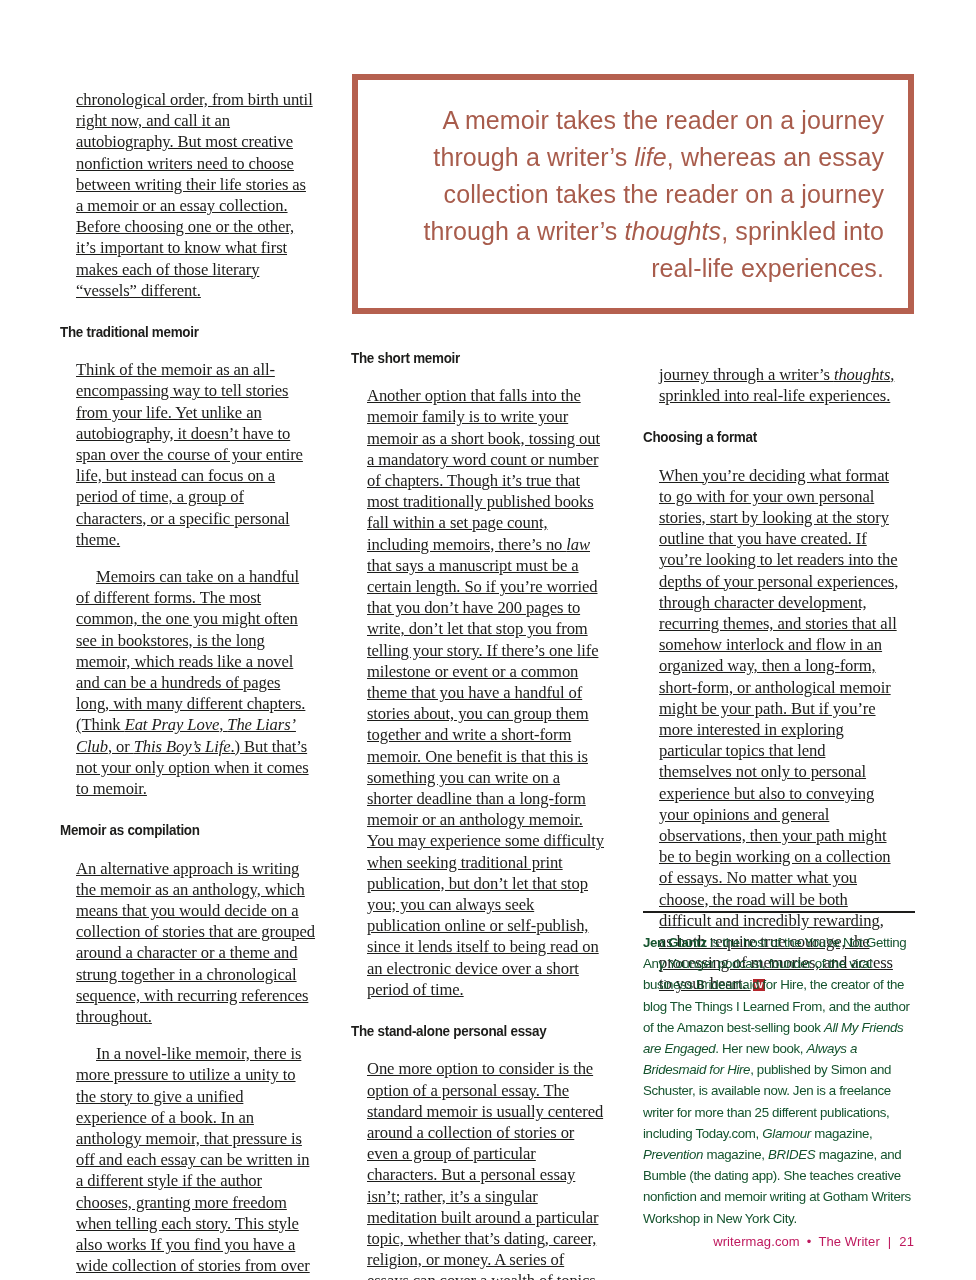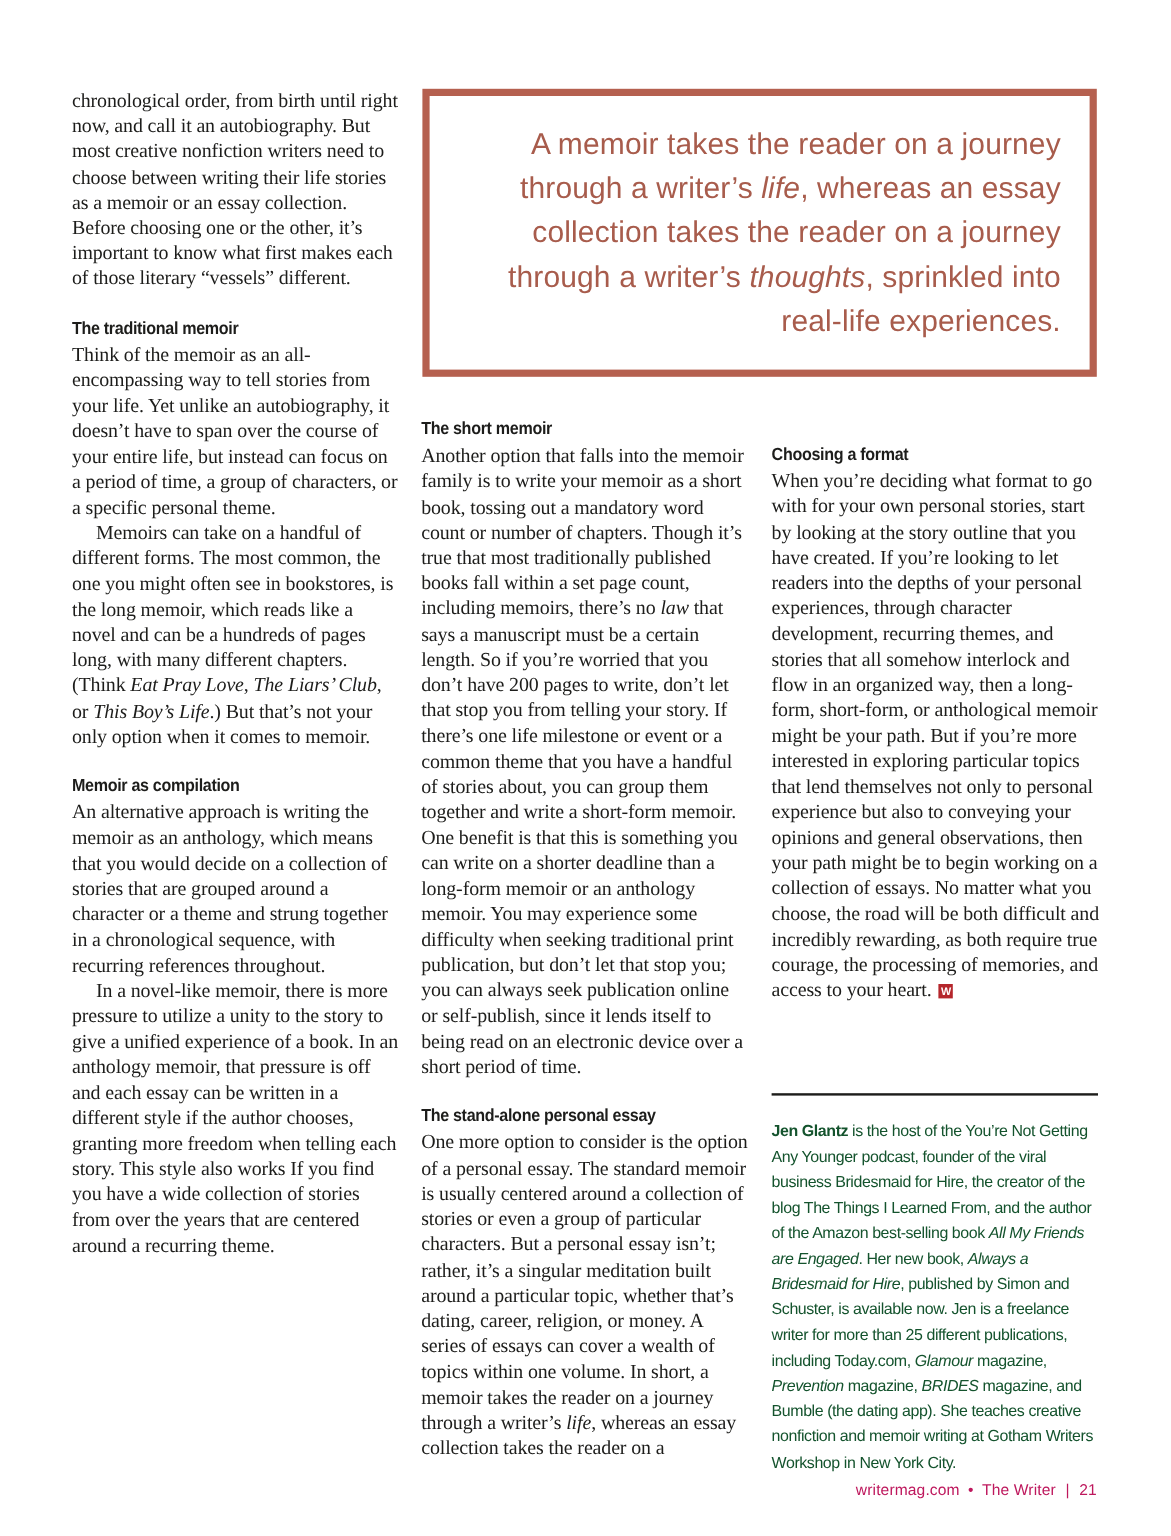--- a/index.html
+++ b/index.html
@@ -1,21 +1,21 @@
 <!DOCTYPE html>
 <html><head>
 <meta charset="utf-8">
 <style>
   html, body { margin:0; padding:0; background:#ffffff; }
   body { width:976px; height:1280px; position:relative; overflow:hidden; color:#1d1d1b; }
   .col { position:absolute; font-family:"Liberation Serif", "DejaVu Serif", serif; font-size:16.6px; line-height:21.2px; letter-spacing:-0.1px; }
   .col1 { left:60px; top:73px; width:272px; }
   .col2 { left:351px; top:348px; width:274px; }
   .col3 { left:643px; top:348px; width:274px; }
-  .col p { margin:0; text-align:left; }
+  .col p { margin:16px; text-align:left;text-decoration:underline; }
   .col p.indent { text-indent:20px; }
   .hd { font-family:"Liberation Sans", "DejaVu Sans", sans-serif; font-weight:bold; font-size:14.6px; letter-spacing:-0.3px; line-height:21.2px; margin-top:21px; transform:scaleX(0.92); transform-origin:left; white-space:nowrap; }
   .hd.first { margin-top:0; }
   .pull { position:absolute; left:352px; top:74px; width:550px; height:228px; border:6px solid #b5604f; box-sizing:content-box; display:flex; align-items:center; justify-content:center; }
   .pull p { margin:0; text-align:right; color:#a85c4c; font-family:"Liberation Sans", "DejaVu Sans", sans-serif; font-size:25px; line-height:37px; font-weight:300; letter-spacing:0.1px; padding:0 24px; }
   .endmark { display:inline-block; width:12px; height:12px; background:#b5262c; color:#fff; font-family:"Liberation Sans", sans-serif; font-weight:bold; font-size:9px; line-height:12px; text-align:center; vertical-align:1px; margin-left:2px; }
   .rule { position:absolute; left:643px; top:911px; width:272px; height:2px; background:#1d1d1b; }
   .bio { position:absolute; left:643px; top:932px; width:276px; font-family:"Liberation Sans", "DejaVu Sans", sans-serif; font-size:13.3px; line-height:21.2px; letter-spacing:-0.35px; color:#14532d; }
   .bio p { margin:0; }
   .bio .name { font-weight:bold; }
@@ -41,20 +41,21 @@
 </div>
 
 <div class="col col2">
   <div class="hd first">The short memoir</div>
   <p><span>Another option that falls into the memoir family is to write your memoir as a short book, tossing out a mandatory word count or number of chapters. Though it’s true that most traditionally published books fall within a set page count, including memoirs, there’s no </span><i>law</i><span> that says a manuscript must be a certain length. So if you’re worried that you don’t have 200 pages to write, don’t let that stop you from telling your story. If there’s one life milestone or event or a common theme that you have a handful of stories about, you can group them together and write a short-form memoir. One benefit is that this is something you can write on a shorter deadline than a long-form memoir or an anthology memoir. You may experience some difficulty when seeking traditional print publication, but don’t let that stop you; you can always seek publication online or self-publish, since it lends itself to being read on an electronic device over a short period of time.</span></p>
   <div class="hd">The stand-alone personal essay</div>
   <p><span>One more option to consider is the option of a personal essay. The standard memoir is usually centered around a collection of stories or even a group of particular characters. But a personal essay isn’t; rather, it’s a singular meditation built around a particular topic, whether that’s dating, career, religion, or money. A series of essays can cover a wealth of topics within one volume. In short, a memoir takes the reader on a journey through a writer’s </span><i>life</i><span>, whereas an essay collection takes the reader on a</span></p>
 </div>
 
 <div class="col col3">
+  <p><span>journey through a writer’s </span><i>thoughts</i><span>, sprinkled into real-life experiences.</span></p>
   <div class="hd">Choosing a format</div>
   <p><span>When you’re deciding what format to go with for your own personal stories, start by looking at the story outline that you have created. If you’re looking to let readers into the depths of your personal experiences, through character development, recurring themes, and stories that all somehow interlock and flow in an organized way, then a long-form, short-form, or anthological memoir might be your path. But if you’re more interested in exploring particular topics that lend themselves not only to personal experience but also to conveying your opinions and general observations, then your path might be to begin working on a collection of essays. No matter what you choose, the road will be both difficult and incredibly rewarding, as both require true courage, the processing of memories, and access to your heart. </span><span class="endmark">W</span></p>
 </div>
 
 <div class="rule"></div>
 
 <div class="bio">
   <p><span class="name">Jen Glantz</span><span> is the host of the You’re Not Getting Any Younger podcast, founder of the viral business Bridesmaid for Hire, the creator of the blog The Things I Learned From, and the author of the Amazon best-selling book </span><i>All My Friends are Engaged</i><span>. Her new book, </span><i>Always a Bridesmaid for Hire</i><span>, published by Simon and Schuster, is available now. Jen is a freelance writer for more than 25 different publications, including Today.com, </span><i>Glamour</i><span> magazine, </span><i>Prevention</i><span> magazine, </span><i>BRIDES</i><span> magazine, and Bumble (the dating app). She teaches creative nonfiction and memoir writing at Gotham Writers Workshop in New York City.</span></p>
 </div>
 

